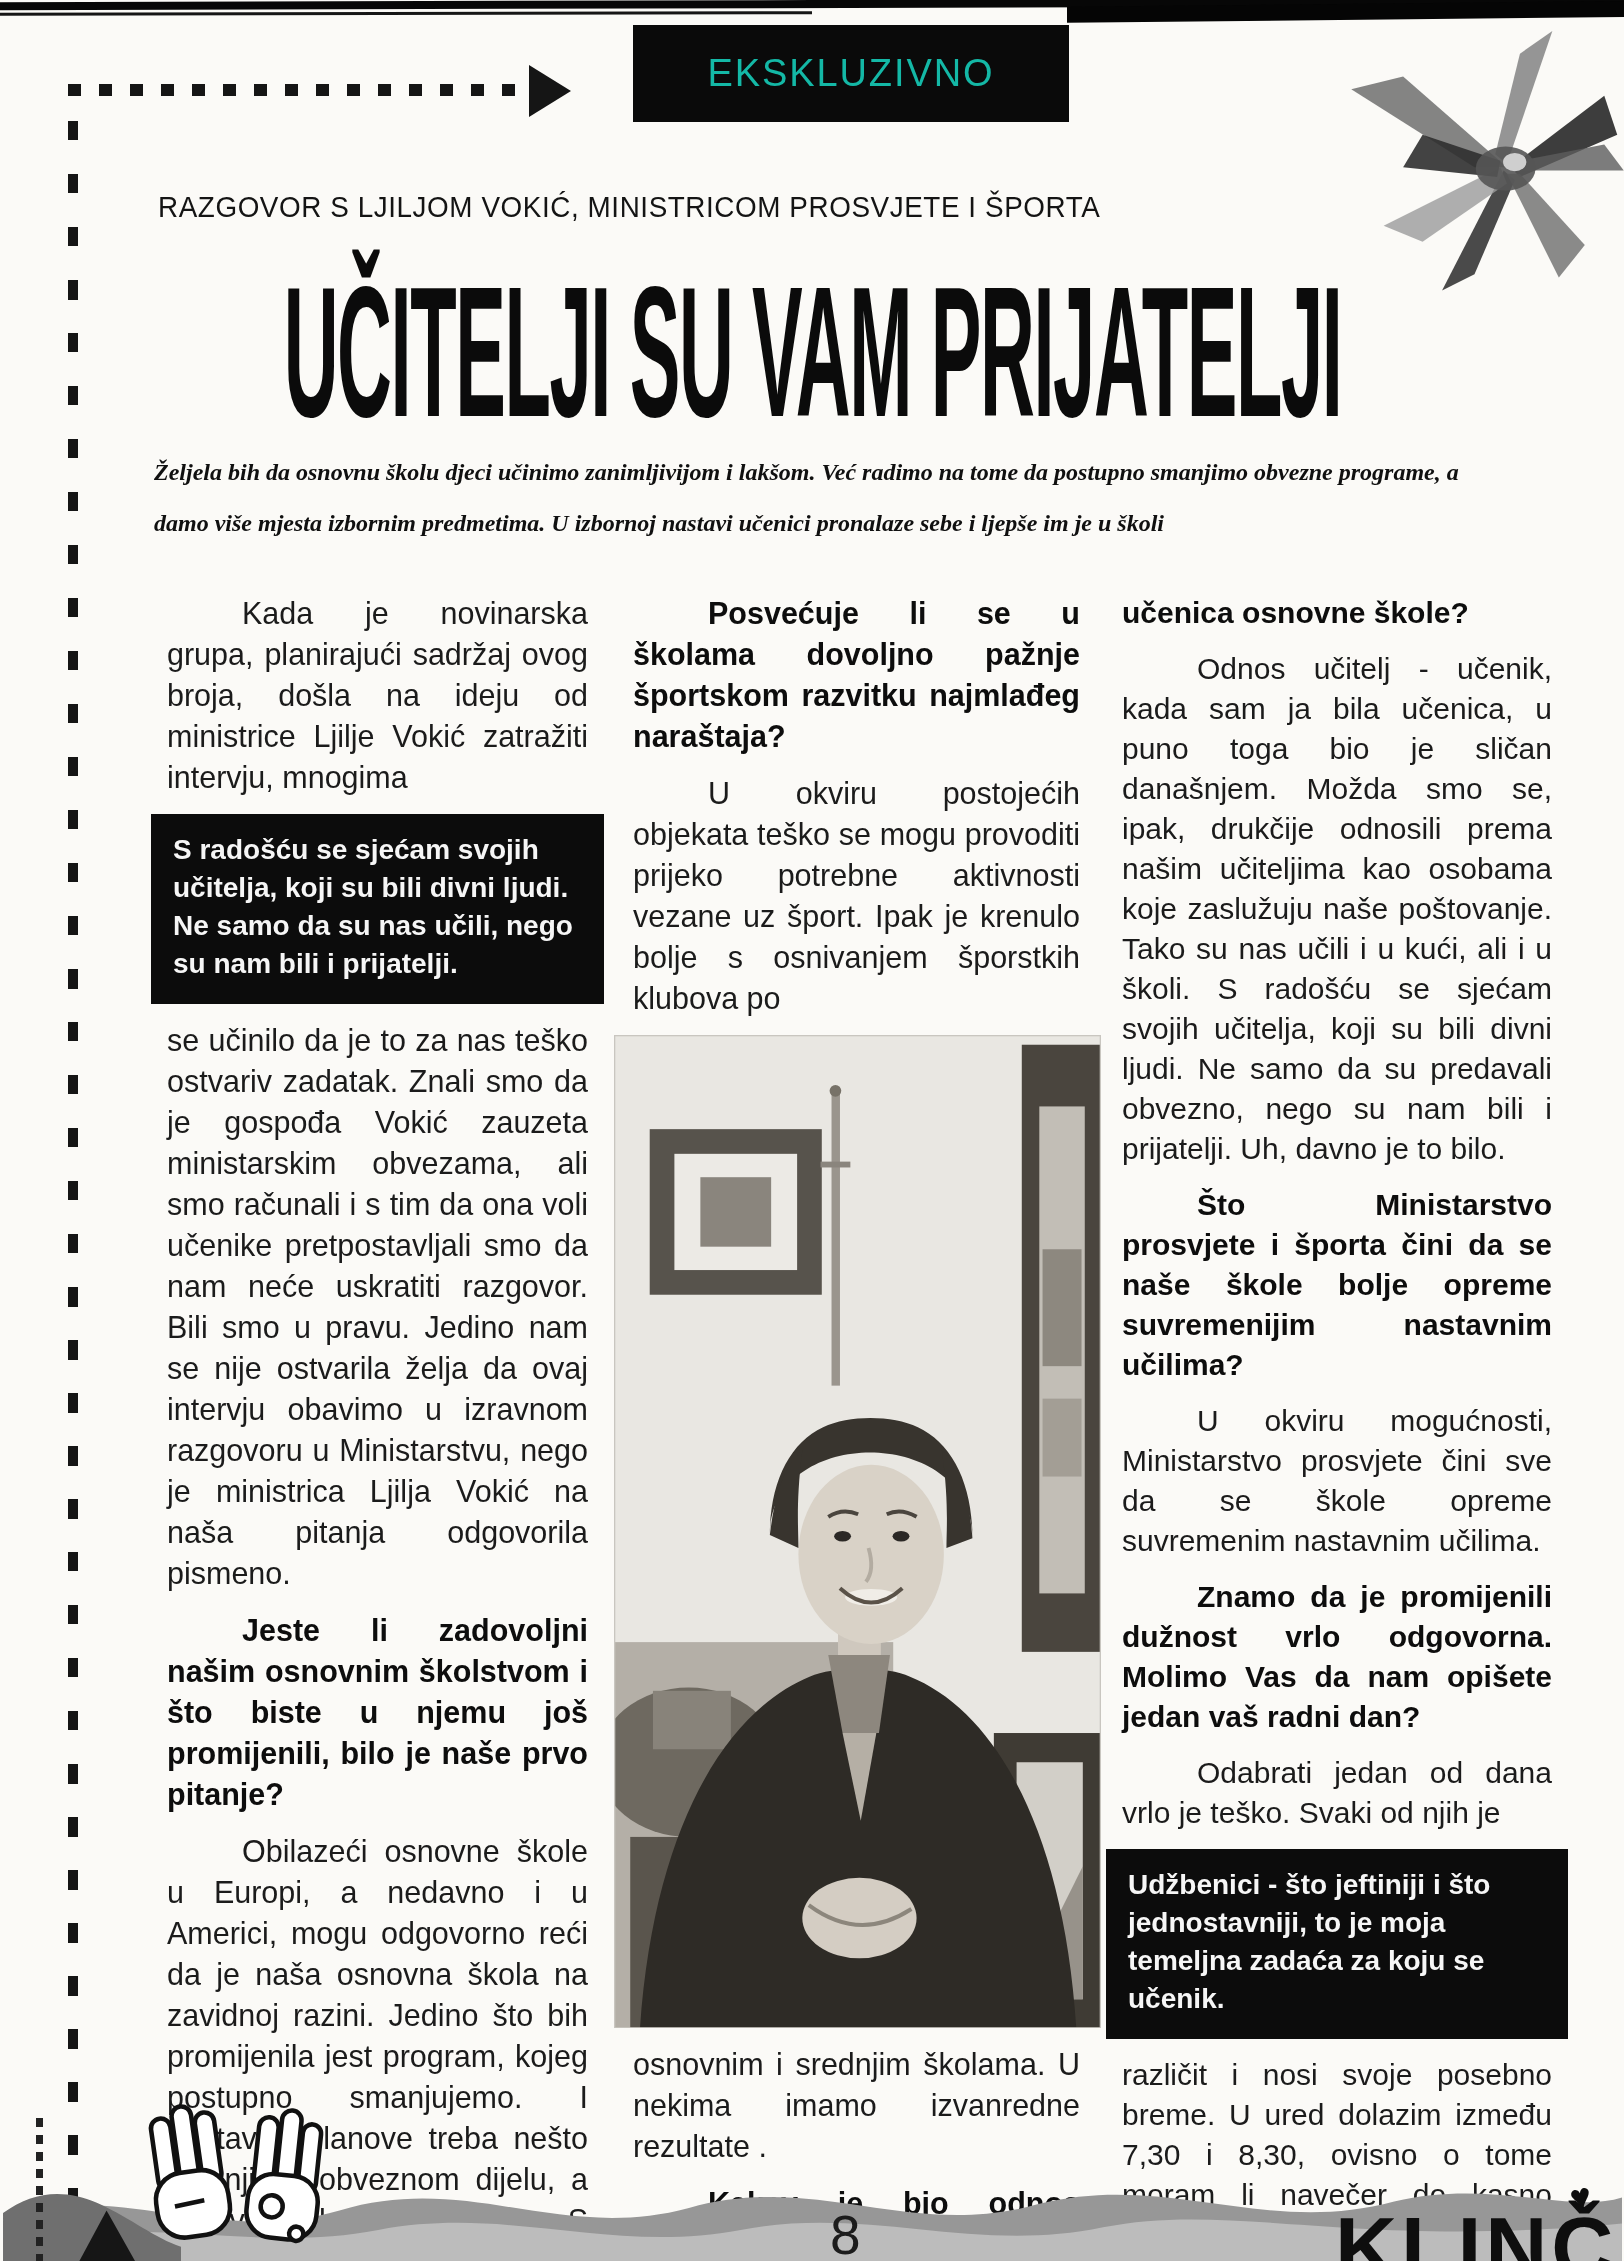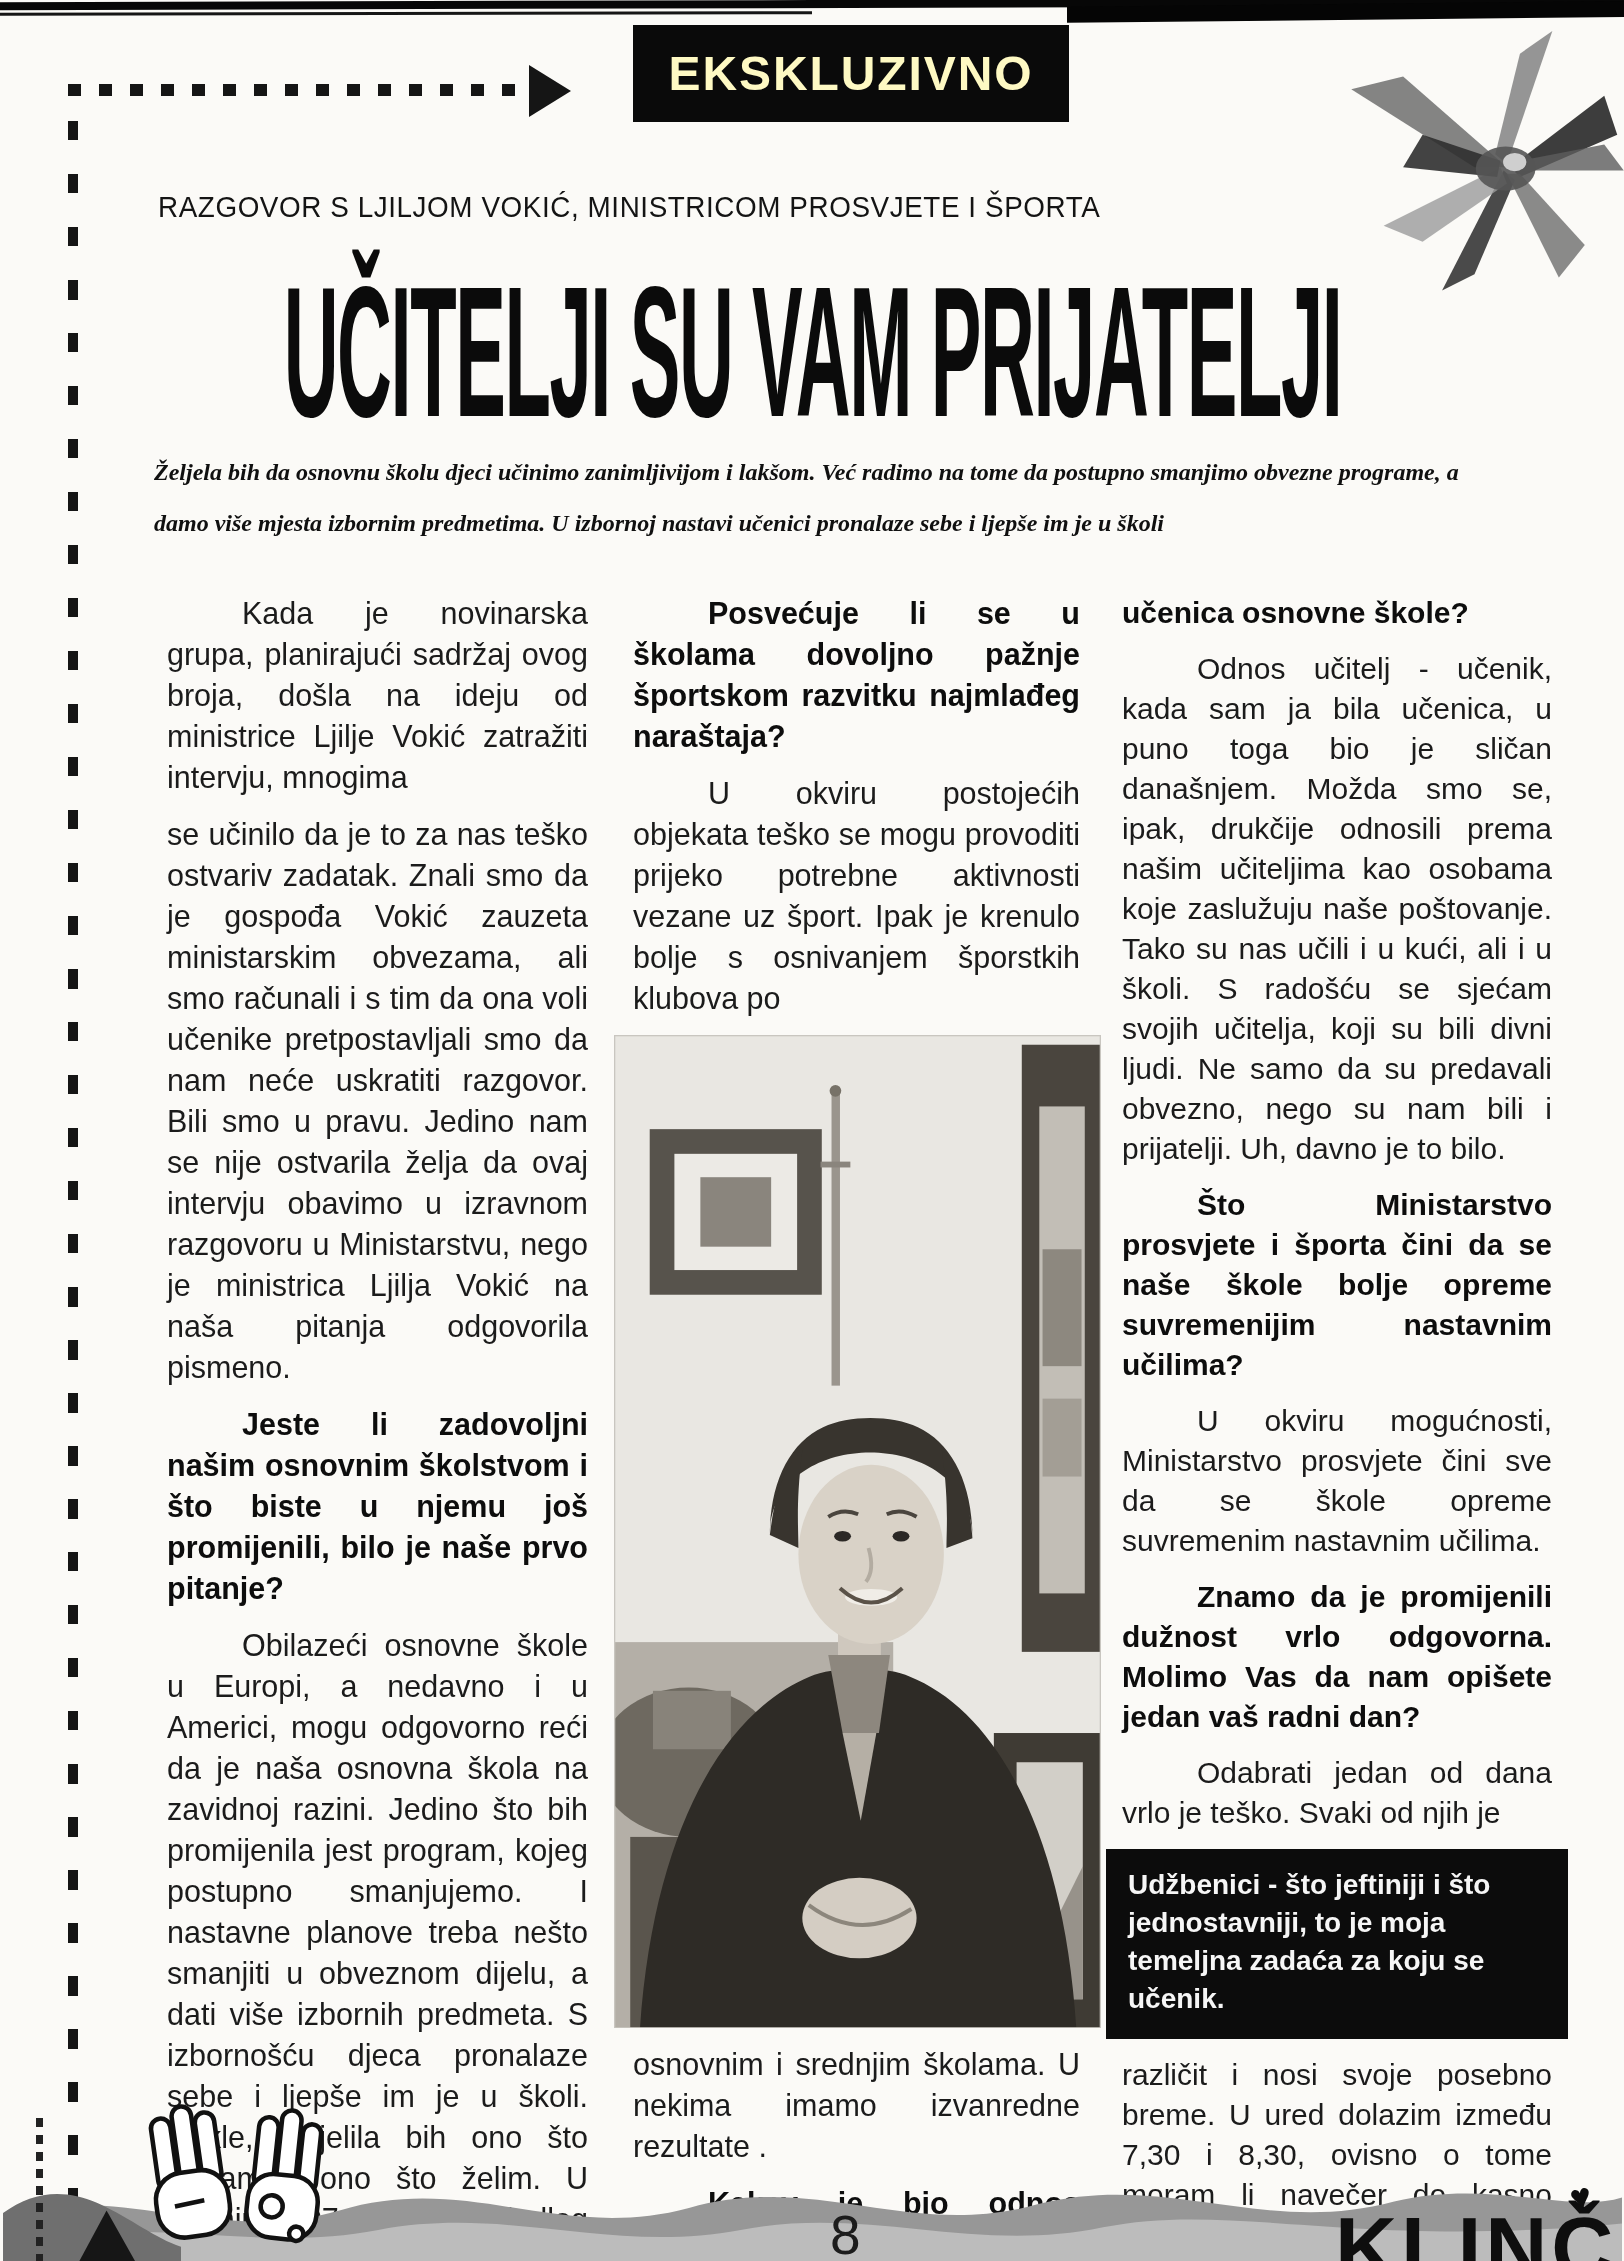--- a/index.html
+++ b/index.html
@@ -22,21 +22,21 @@
   .arrow-right{position:absolute;left:529px;top:65px;width:0;height:0;
     border-top:26px solid transparent;border-bottom:26px solid transparent;border-left:42px solid #151515;}
   .dot-v{position:absolute;left:68px;top:121px;width:10.4px;height:2114px;
     background:repeating-linear-gradient(180deg,#151515 0 19.5px,transparent 19.5px 53px);}
   .dot-v2{position:absolute;left:36px;top:2118px;width:6.5px;height:143px;z-index:4;
     background:repeating-linear-gradient(180deg,#222 0 9px,transparent 9px 17px);}
 
   
   .banner{position:absolute;left:633px;top:25px;width:436px;height:97px;background:#0a0a0a;
     display:flex;align-items:center;justify-content:center;}
-  .banner-text{color:#fef9c3;font-weight:bold;font-size:48px;letter-spacing:1.9px;}
+  .banner-text{color:#14b8a6;font-weight:normal;font-size:38px;letter-spacing:1.9px;}
 
   
   .kicker{position:absolute;left:158px;top:191px;width:1169px;font-size:29px;letter-spacing:0.6px;
     color:#141414;transform:scaleX(0.96);transform-origin:left top;white-space:nowrap;}
 
   
   .title-wrap{position:absolute;left:0;top:247px;width:100%;text-align:center;}
   .title{display:inline-block;font-weight:bold;font-size:104px;letter-spacing:-1.9px;color:#0b0b0b;
     transform:scale(0.73,1.78);transform-origin:center top;white-space:nowrap;}
 
@@ -107,20 +107,21 @@
   <div class="kicker">RAZGOVOR S LJILJOM VOKIĆ, MINISTRICOM PROSVJETE I ŠPORTA</div>
 
   <div class="title-wrap">
     <span class="title">UČITELJI SU VAM PRIJATELJI</span>
   </div>
 
   <div class="lead">Željela bih da osnovnu školu djeci učinimo zanimljivijom i lakšom. Već radimo na tome da postupno smanjimo obvezne programe, a damo više mjesta izbornim predmetima. U izbornoj nastavi učenici pronalaze sebe i ljepše im je u školi</div>
 
   <div class="col col-1">
     <p class="indent">Kada je novinarska grupa, planirajući sadržaj ovog broja, došla na ideju od ministrice Ljilje Vokić zatražiti intervju, mnogima</p>
+    <div class="qbox">S radošću se sjećam svojih učitelja, koji su bili divni ljudi. Ne samo da su nas učili, nego su nam bili i prijatelji.</div>
     <p>se učinilo da je to za nas  teško ostvariv zadatak. Znali smo da je gospođa Vokić zauzeta ministarskim obvezama, ali smo računali i s tim da ona voli učenike  pretpostavljali smo da nam neće uskratiti razgovor. Bili smo u pravu. Jedino nam se nije ostvarila želja da ovaj intervju obavimo u izravnom razgovoru u Ministarstvu, nego je ministrica Ljilja Vokić na naša pitanja odgovorila pismeno.</p>
     <p class="q indent">Jeste li zadovoljni našim osnovnim školstvom i što biste u njemu još promijenili, bilo je naše prvo pitanje?</p>
     <p class="indent">Obilazeći osnovne škole u Europi, a nedavno i u Americi, mogu odgovorno reći da je naša osnovna škola na zavidnoj razini. Jedino što bih promijenila jest program, kojeg postupno smanjujemo. I nastavne planove treba nešto smanjiti u obveznom dijelu, a dati više izbornih predmeta. S izbornošću djeca pronalaze sebe i ljepše im je u školi. Dakle, odijelila bih ono što moram I ono što želim. U travnju 1997. ovaj će prijedlog doći u Sabor.</p>
   </div>
 
   <div class="col col-2">
     <p class="q indent">Posvećuje li se u školama dovoljno pažnje športskom razvitku najmlađeg naraštaja?</p>
     <p class="indent">U okviru postojećih objekata teško se mogu provoditi prijeko potrebne aktivnosti vezane uz šport. Ipak je krenulo bolje s osnivanjem šporstkih klubova po</p>
 
     <svg class="photo" viewBox="0 0 750 1530">

